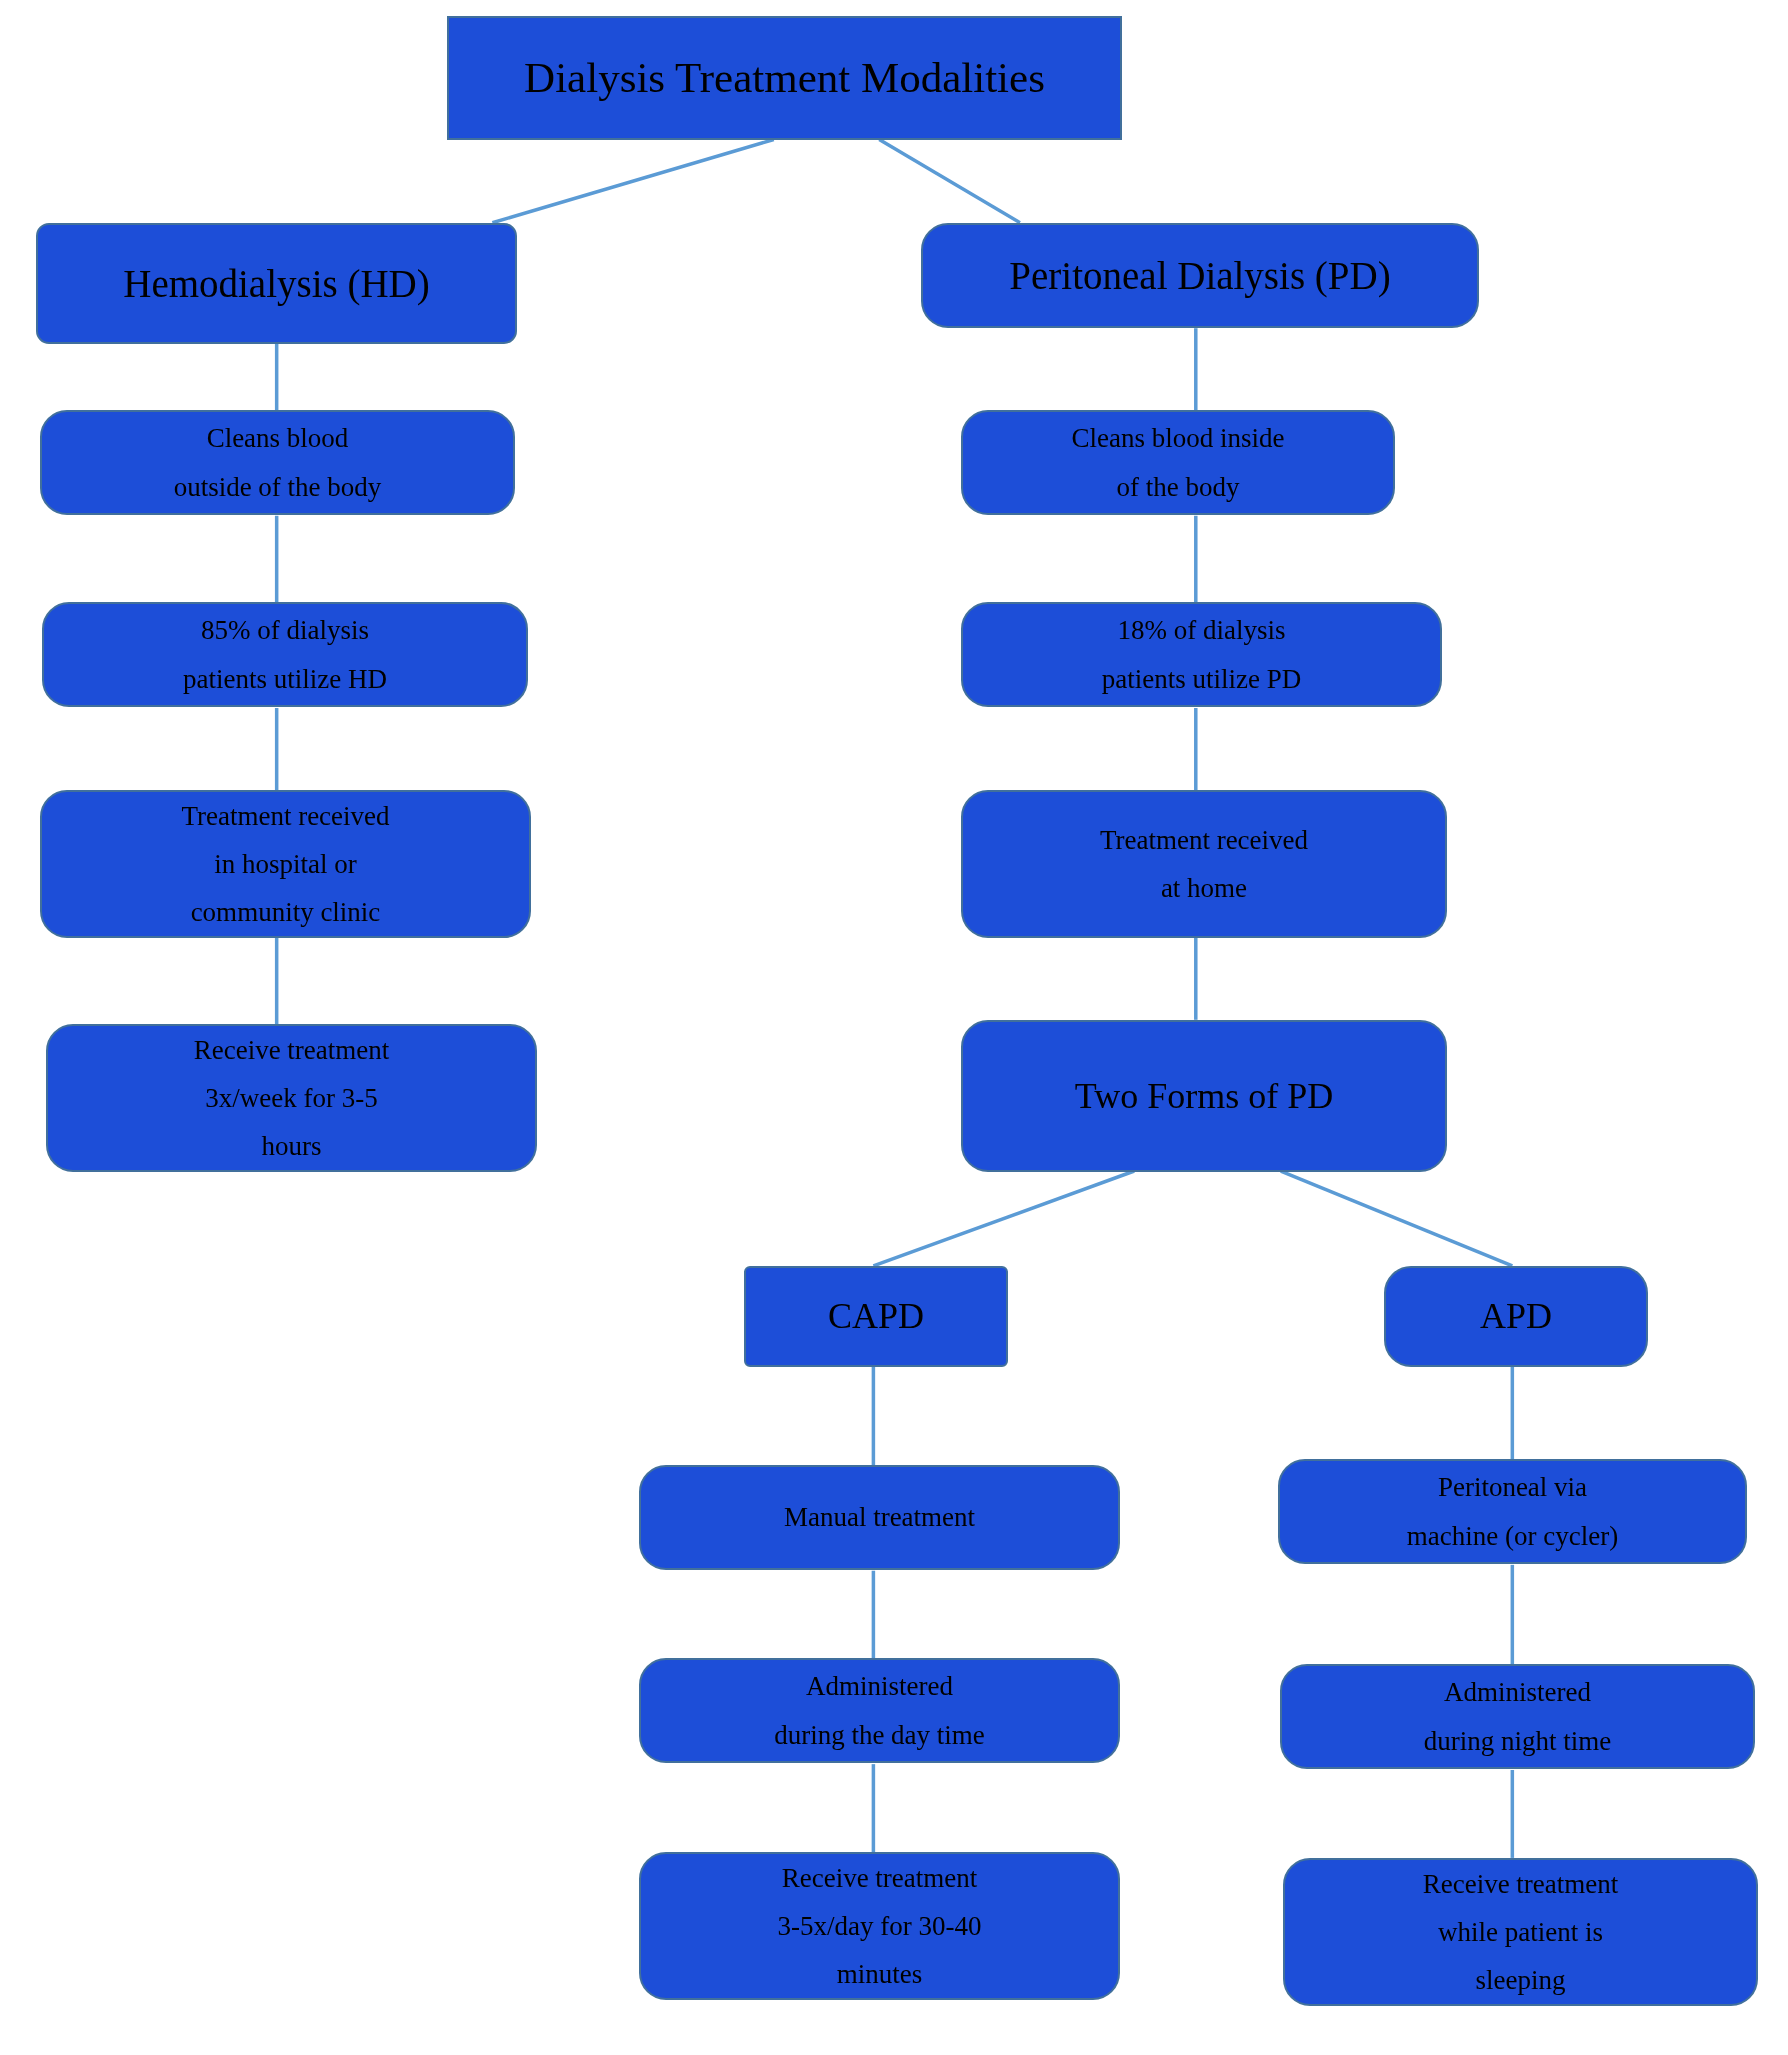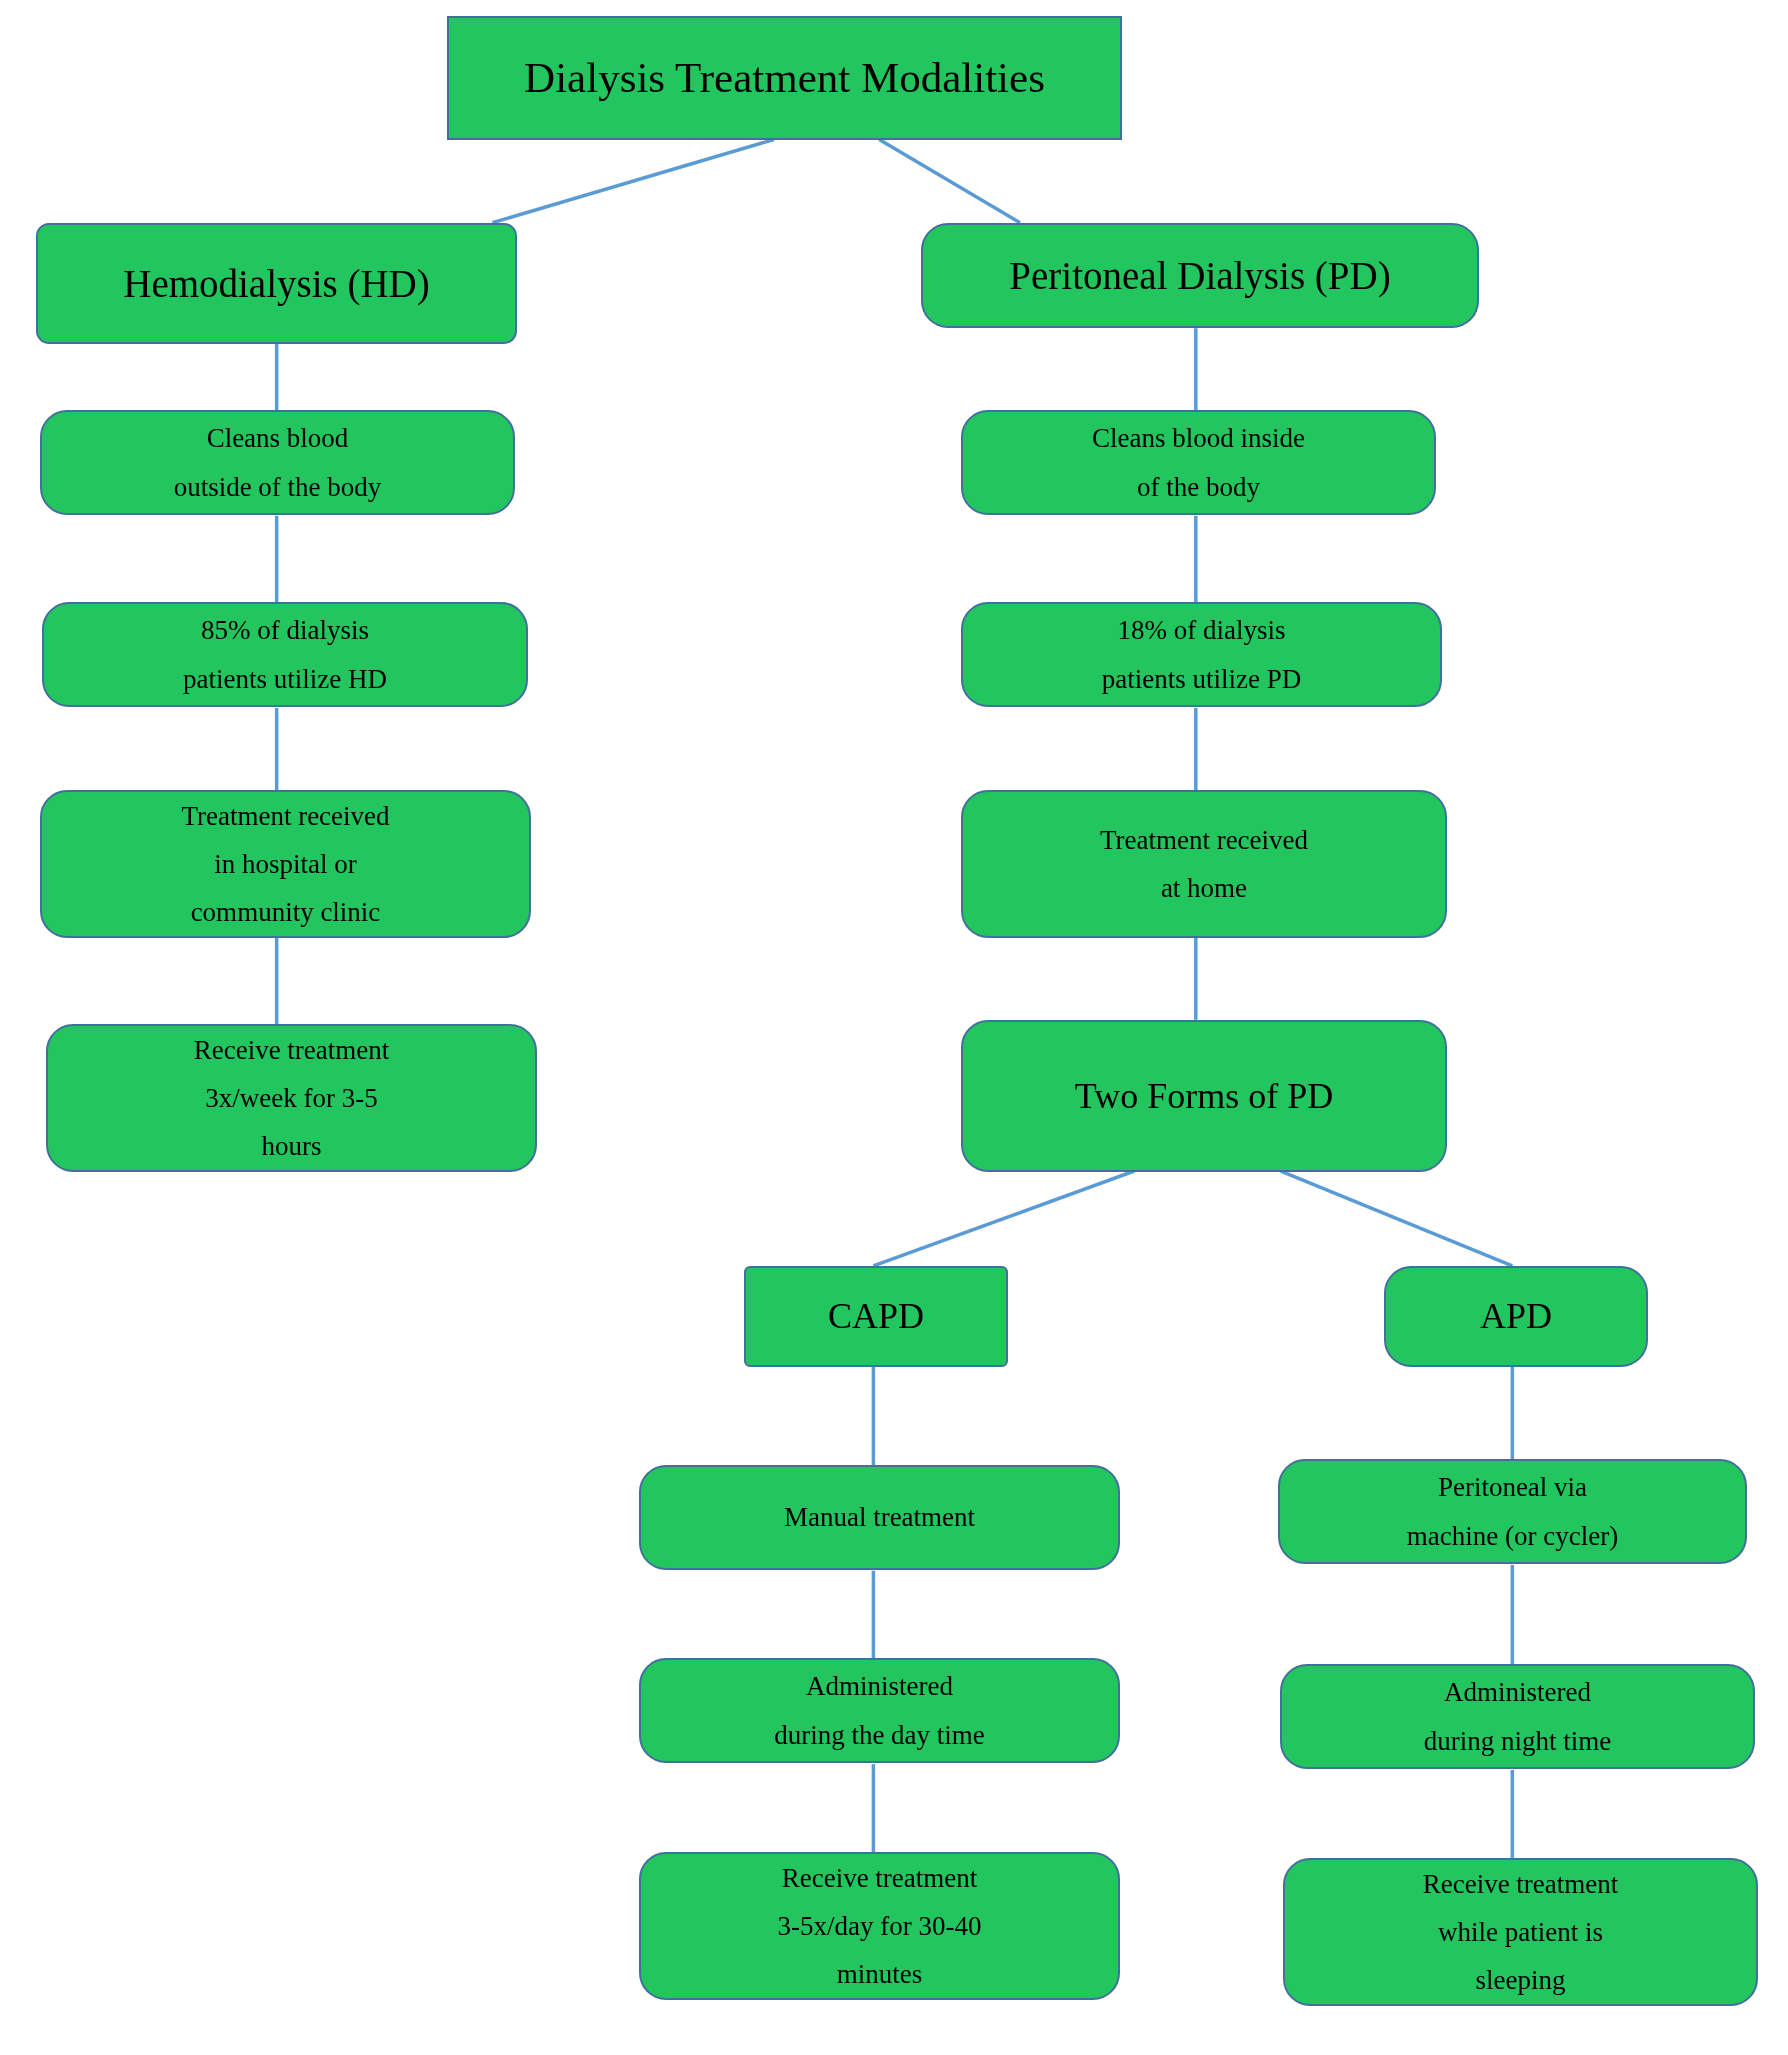--- a/index.html
+++ b/index.html
@@ -24,21 +24,21 @@
     left: 0;
     top: 0;
     width: 1789px;
     height: 2056px;
     z-index: 1;
   }
   
   .node {
     position: absolute;
     box-sizing: border-box;
-    background: #22c55e;
+    background: #1d4ed8;
     border: 2.9px solid #41709C;
     border-radius: 27px;
     display: flex;
     align-items: center;
     text-align: center;
     z-index: 2;
     line-height: 1.78;
   }
   .node.sharp {
     border-radius: 0;
@@ -114,21 +114,21 @@
   <div class="node t-detail" style="left:46px; top:1024px; width:491px; height:148px;">
     <span class="lbl">Receive treatment
 3x/week for 3-5
 hours</span>
   </div>
 
   <div class="node t-major" style="left:921px; top:223px; width:558px; height:105px;">
     <span class="lbl">Peritoneal Dialysis (PD)</span>
   </div>
 
-  <div class="node t-detail" style="left:961px; top:410px; width:475px; height:105px;">
+  <div class="node t-detail" style="left:961px; top:410px; width:434px; height:105px;">
     <span class="lbl">Cleans blood inside
 of the body</span>
   </div>
 
   <div class="node t-detail" style="left:961px; top:602px; width:481px; height:105px;">
     <span class="lbl">18% of dialysis
 patients utilize PD</span>
   </div>
 
   <div class="node t-detail" style="left:961px; top:790px; width:486px; height:148px;">

